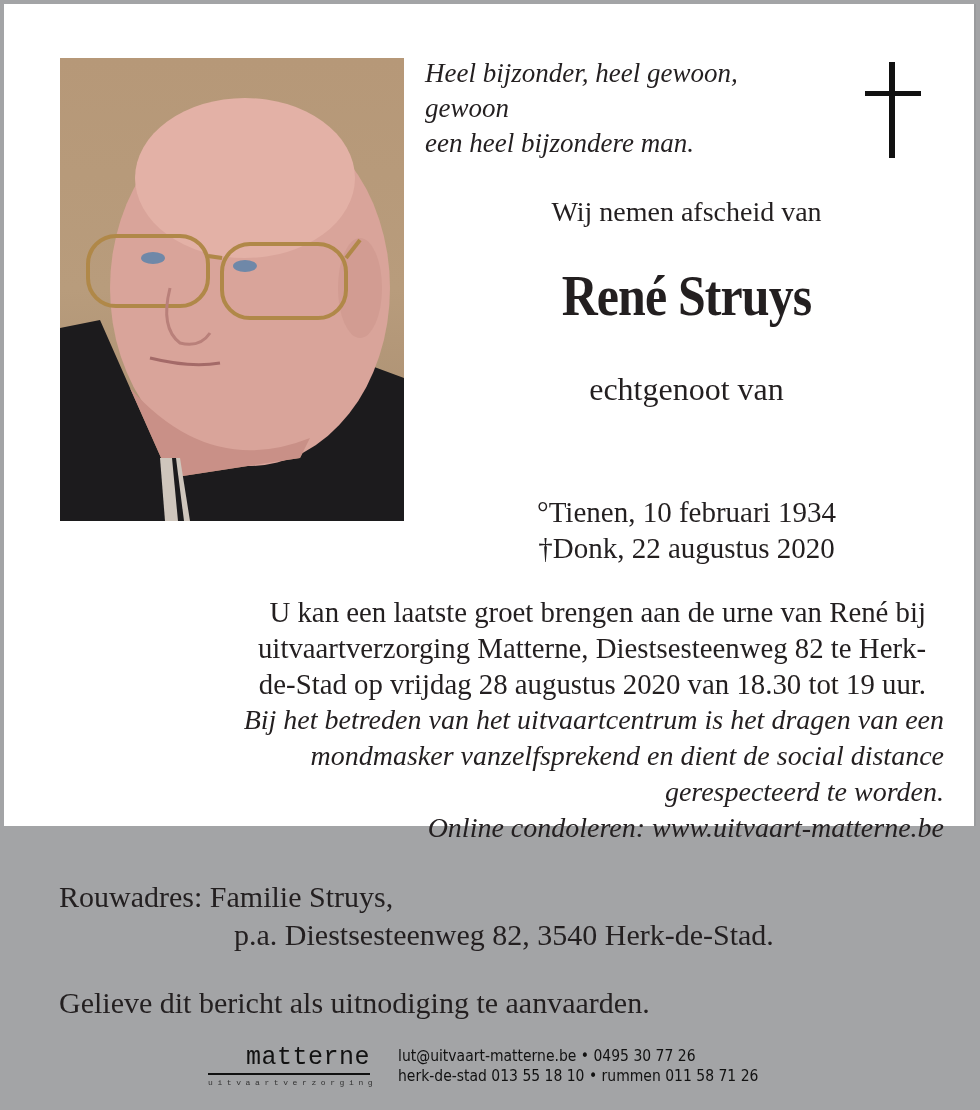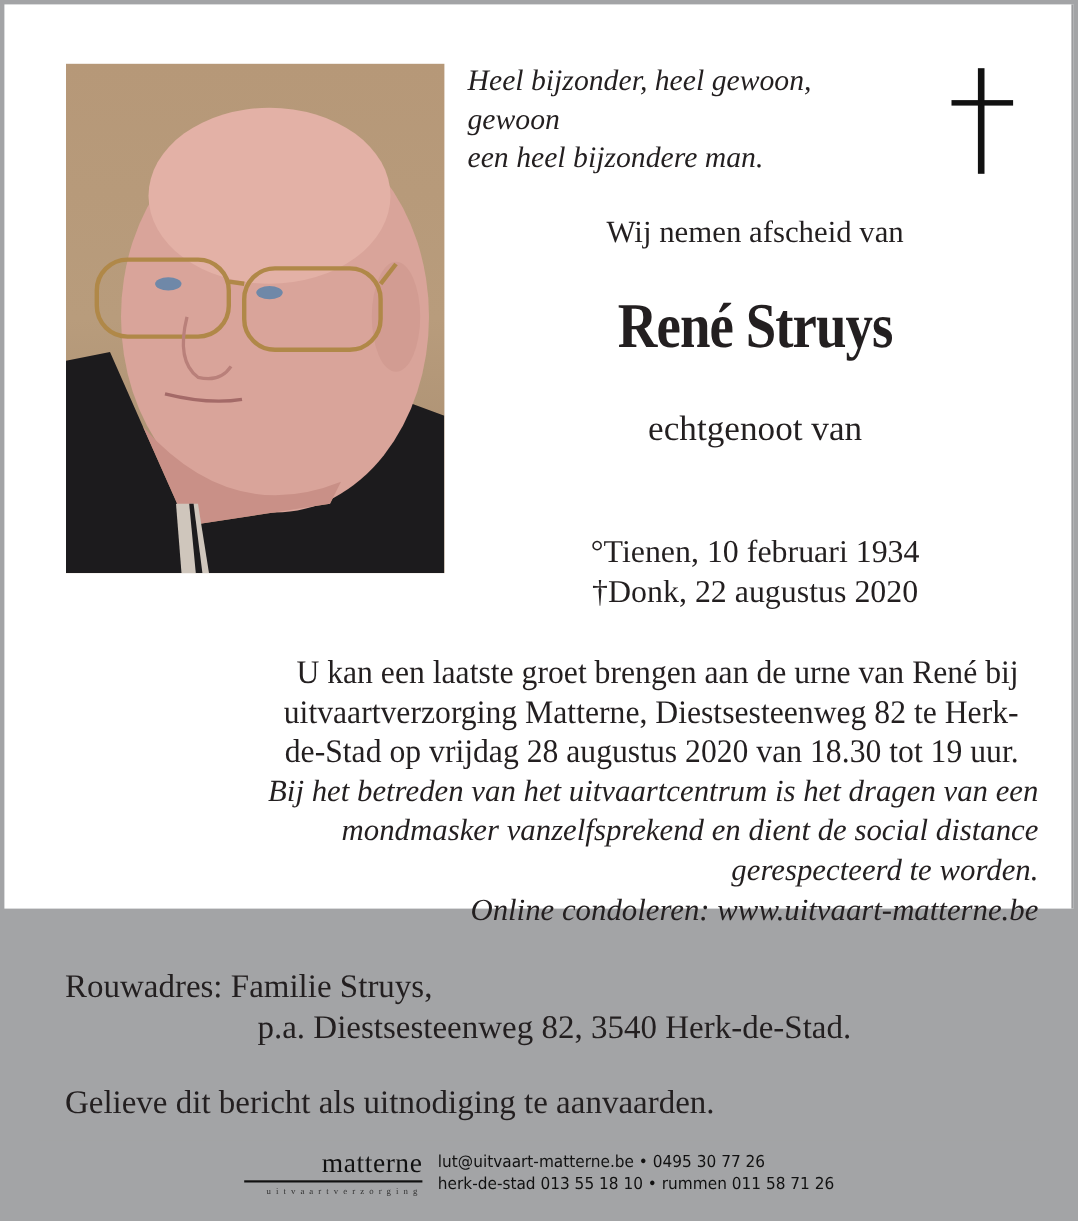--- a/index.html
+++ b/index.html
@@ -51,21 +51,21 @@
       text-align: center;
     }
     .intro { top: 192px; font-size: 28px; }
     .name {
       top: 258px;
       font-size: 58px; font-weight: bold;
       letter-spacing: -1px;
       transform: scaleX(0.86);
     }
     .spouse { top: 366px; font-size: 32px; line-height: 39px; }
-    .dates { top: 480px; font-size: 29px; line-height: 36px; }
+    .dates { top: 490px; font-size: 29px; line-height: 36px; }
     .main-text {
       position: absolute;
       left: 40px; width: 900px; top: 590px;
       text-align: right;
       font-size: 30px; line-height: 36px;
     }
     .main-text .line { transform: scaleX(0.96); }
     .main-text .it { font-style: italic; font-size: 28px; line-height: 36px; }
     .address {
       position: absolute;
@@ -78,23 +78,23 @@
       left: 55px; top: 982px;
       font-size: 30px;
     }
     .footer-rule {
       position: absolute;
       left: 32px; right: 30px; top: 1031px;
       height: 2px; background: #a3a4a6;
     }
     .logo {
       position: absolute;
-      left: 218px; top: 1040px;
+      left: 204px; top: 1040px;
       width: 162px;
-      font-family: Liberation Serif, serif;
+      font-family: Liberation Mono, monospace;
       text-align: right;
     }
     .logo .word { font-size: 25px; line-height: 28px; letter-spacing: 0.5px; color: #111; }
     .logo .bar { height: 2px; background: #111; margin-top: 1px; }
     .logo .sub { font-size: 8px; letter-spacing: 4.6px; margin-top: 3px; color: #333; text-align: right; }
     .contact {
       position: absolute;
       left: 394px; top: 1042px;
       font-family: "DejaVu Sans", sans-serif;
       font-size: 15px; line-height: 20px;

